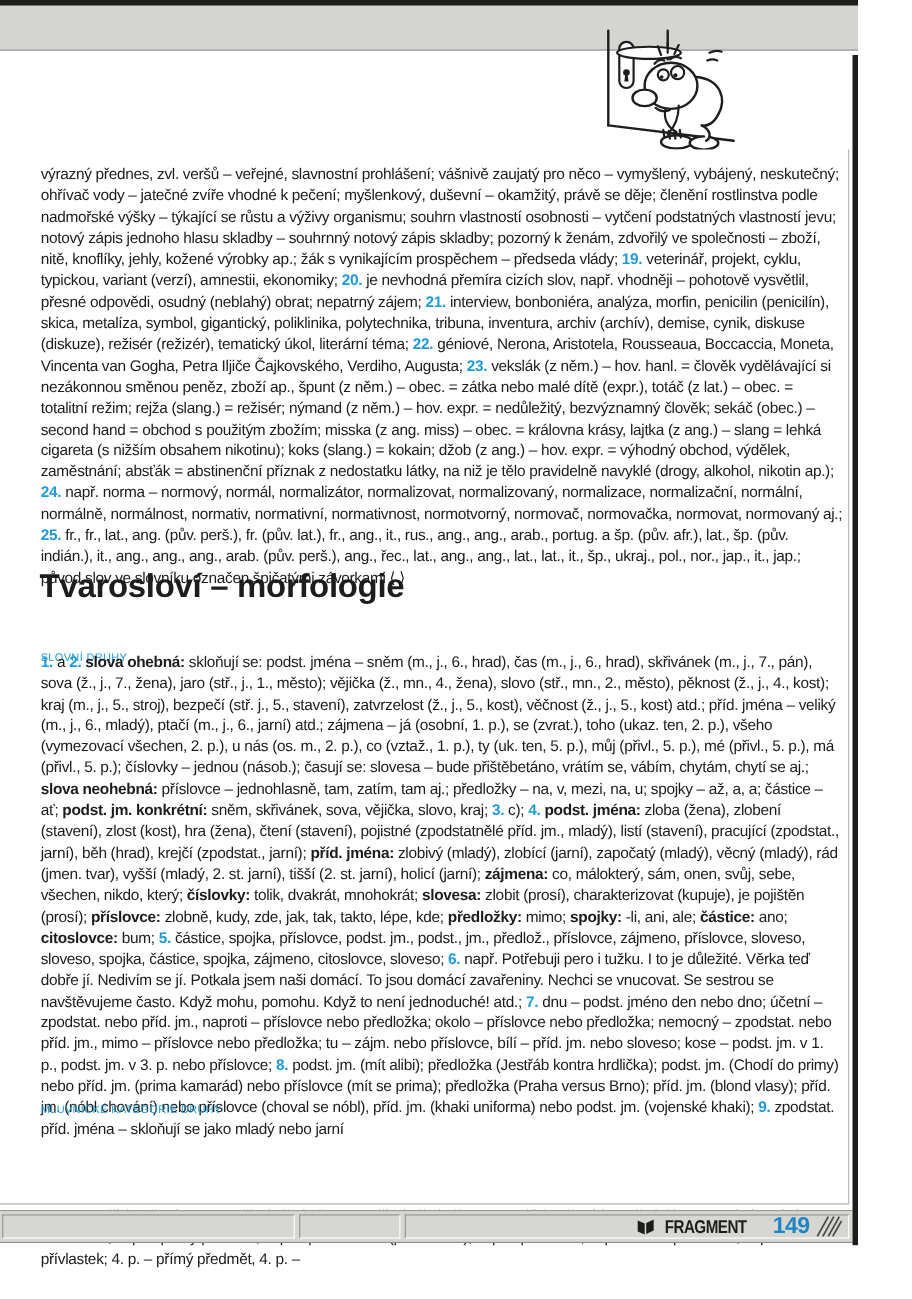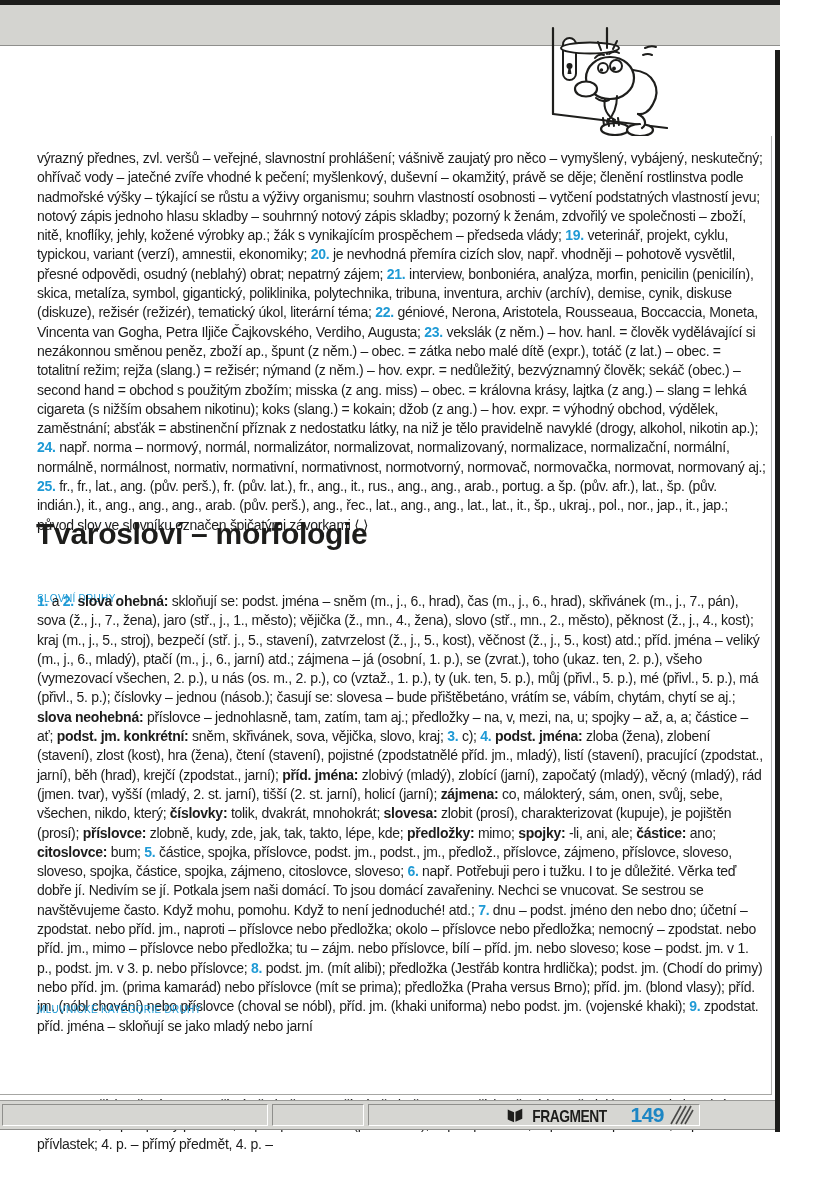--- a/index.html
+++ b/index.html
@@ -81,21 +81,21 @@
     left:0;top:1100px;width:775px;height:30px;background:var(--statusbar);
     border-top:1px solid #9a9a97;border-bottom:1px solid #8f8f8c;
   }
   .sb-panel{
     position:absolute;top:3px;height:22px;background:var(--statusbar);
     border-top:1px solid #8f8f8c;border-left:1px solid #8f8f8c;
     border-bottom:1px solid #ffffff;border-right:1px solid #ffffff;
   }
   .sb-left{left:2px;width:266px;}
   .sb-mid{left:272px;width:92px;}
-  .sb-right{left:368px;width:332px;display:flex;align-items:center;justify-content:flex-end;padding-right:5px;gap:4px;}
+  .sb-right{left:368px;width:404px;display:flex;align-items:center;justify-content:flex-end;padding-right:5px;gap:4px;}
   .publisher-name{
     font-size:15px;font-weight:700;letter-spacing:-0.5px;color:var(--window-border);
     transform:scaleY(1.12) scaleX(0.92);display:inline-block;
   }
   .page-number{
     font-size:21px;font-weight:700;color:var(--page-number);margin-left:16px;letter-spacing:-0.5px;
   }
 </style>
 </head>
 <body>

